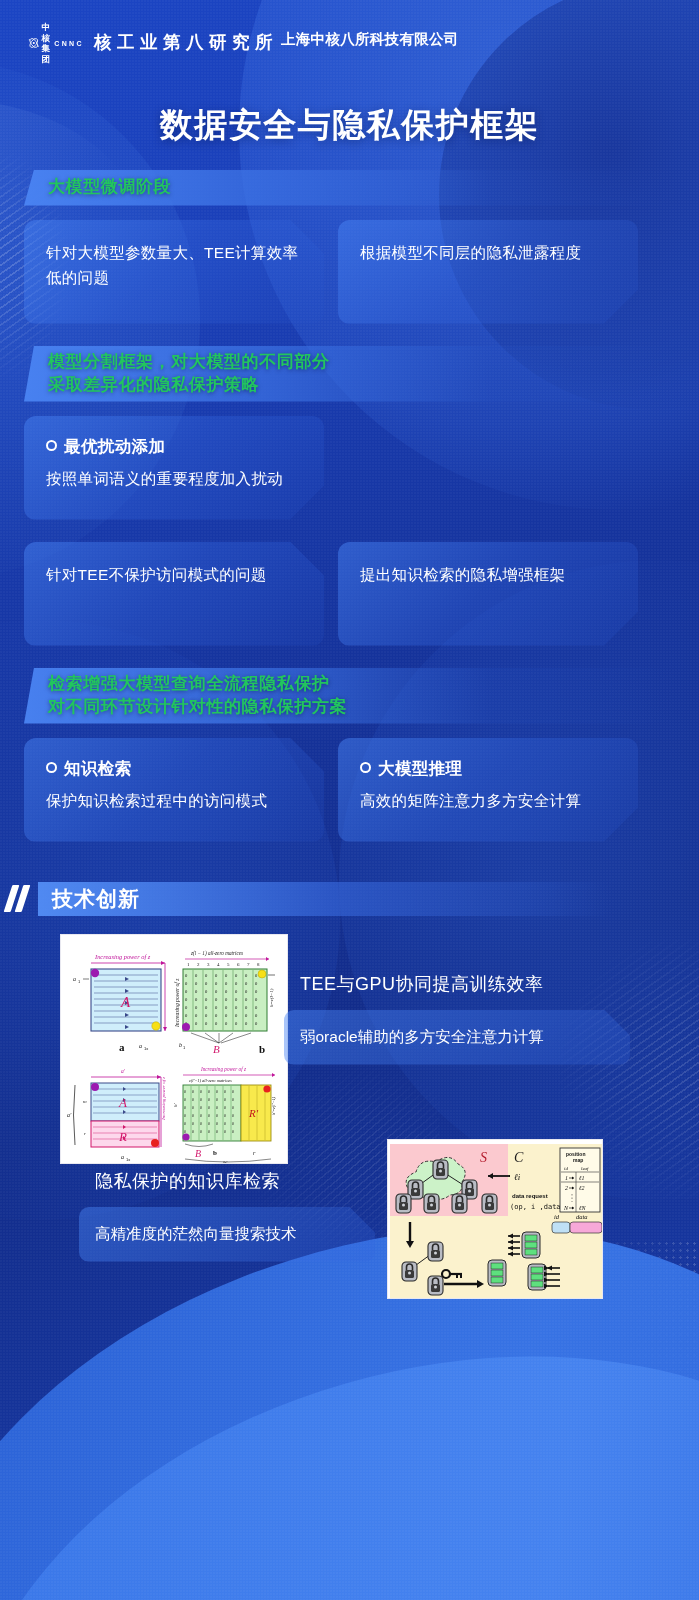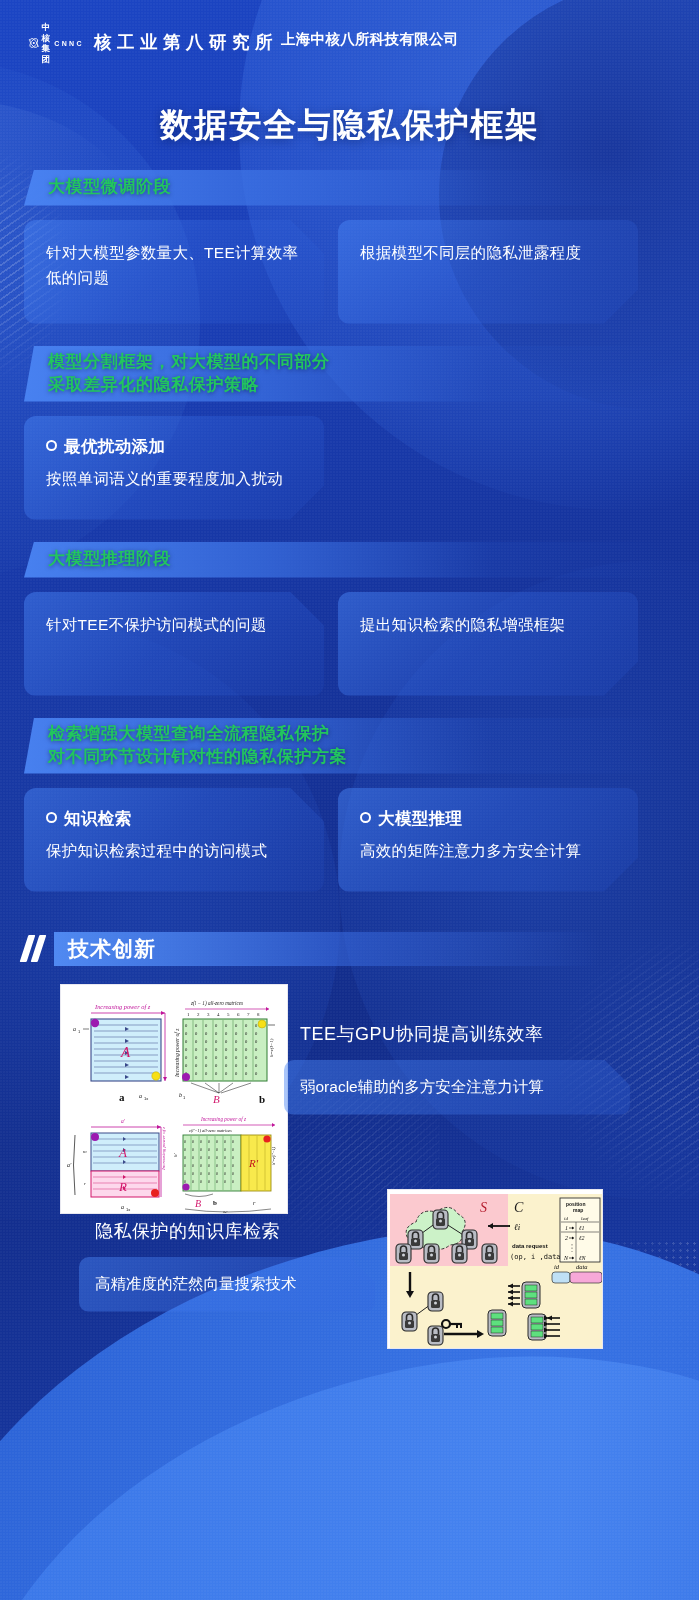--- a/index.html
+++ b/index.html
@@ -124,21 +124,21 @@
   }
   .card.rb::before{
     clip-path:polygon(0 0, 100% 0, 100% calc(100% - 34px), calc(100% - 34px) 100%, 0 100%);
   }
   .card .ctitle{ position:relative; font-size:16.5px; font-weight:bold; margin-bottom:8px; letter-spacing:.4px; }
   .card .ctitle .ring{ display:inline-block; width:11px;height:11px;border:2px solid #fff;border-radius:50%;
      margin-right:7px; vertical-align:1px; }
   .card .ctext{ position:relative; font-size:15.5px; line-height:1.62; letter-spacing:.3px; }
 
   
-  .innov{ margin-top:40px; padding:0 24px; display:flex; align-items:center; gap:0;justify-content:space-between; }
+  .innov{ margin-top:40px; padding:0 8px; display:flex; align-items:center; gap:0;justify-content:space-between; }
   .slashes{ display:flex; gap:4px; margin-right:12px; }
   .slashes i{ display:block; width:7px;height:27px; background:#fff; transform:skewX(-18deg); border-radius:1px; }
   .innov-band{
     position:relative; flex:1; height:34px; display:flex; align-items:center; padding-left:14px;
     background:linear-gradient(90deg, rgba(86,146,250,.9) 0%, rgba(60,112,230,.55) 45%, rgba(40,84,200,0) 88%);
   }
   .innov-band span{ color:#fff; font-size:21px; font-weight:bold; letter-spacing:1px; }
 
   
   .fig-row{ position:relative; margin-top:18px; height:400px; }
@@ -239,23 +239,20 @@
       <div class="card rb">
         <div class="ctitle">
           <span class="ring"></span><span>最优扰动添加</span>
         </div>
         <div class="ctext">按照单词语义的重要程度加入扰动</div>
       </div>
     </div>
   </div>
 
   <div class="section">
-    <div class="sec-head">
-      <span>大模型推理阶段</span>
-    </div>
     <div class="cards">
       <div class="card">
         <div class="ctext">针对TEE不保护访问模式的问题</div>
       </div>
       <div class="card rb">
         <div class="ctext">提出知识检索的隐私增强框架</div>
       </div>
     </div>
   </div>
 

